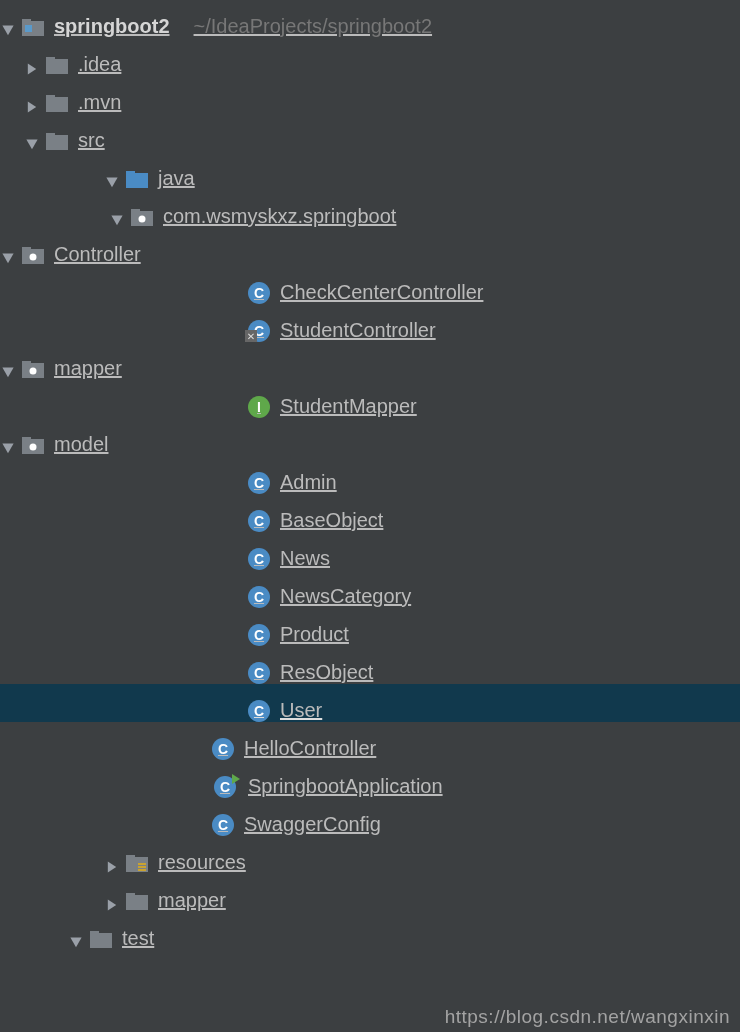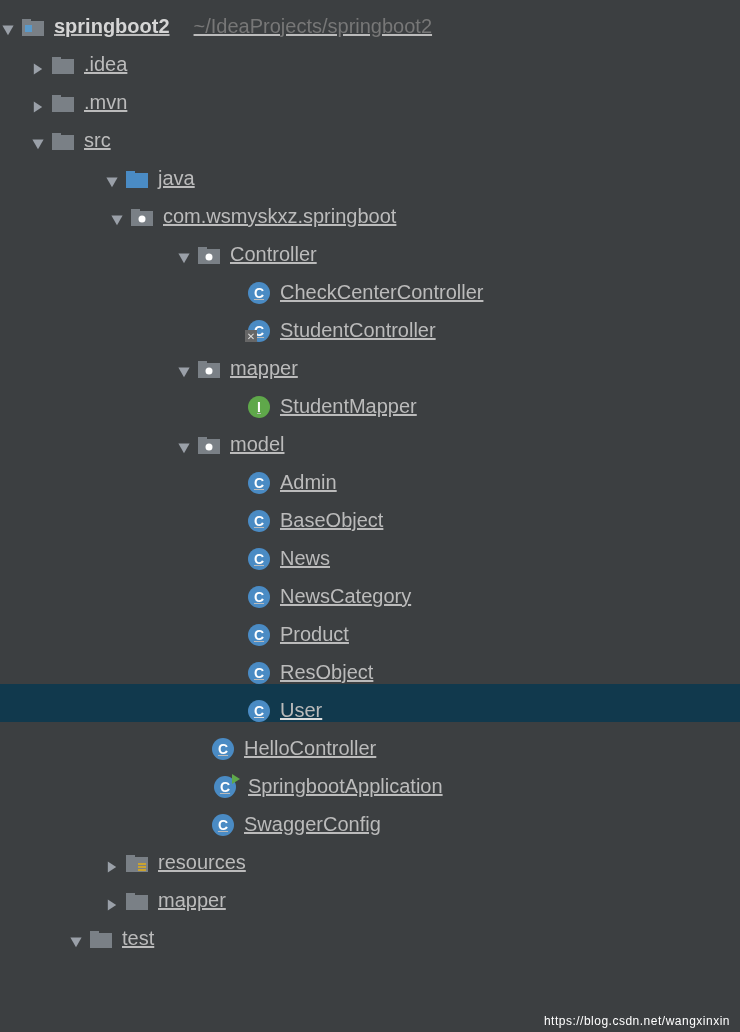--- a/index.html
+++ b/index.html
@@ -68,26 +68,26 @@
       font-size:14px; font-weight:600;
     }
     .runnable-badge::after {
       content:''; position:absolute; right:-2px; top:-2px;
       width:0; height:0; border-left:8px solid #5fa84a;
       border-top:5px solid transparent; border-bottom:5px solid transparent;
     }
     .label { color: #bbbbbb; }
     .label.bold { font-weight: 700; color: #d5d5d5; }
     .label.path { color: #777777; font-weight: 400; margin-left: 24px; }
-    .ind-0{padding-left:0px}.ind-1{padding-left:30px}.ind-2{padding-left:68px}
-    .ind-3{padding-left:104px}.ind-4{padding-left:109px}.ind-5{padding-left:176px}
+    .ind-0{padding-left:0px}.ind-1{padding-left:24px}.ind-2{padding-left:68px}
+    .ind-3{padding-left:104px}.ind-4{padding-left:109px}.ind-5{}
     .ind-6{padding-left:212px}.ind-6b{padding-left:248px}
     .watermark {
       position: absolute; bottom: 4px; right: 10px;
-      color: #ffffff; font-size: 12px; font-family: sans-serif;
+      color: #a3a3a3; font-size: 19px; font-family: sans-serif;
       letter-spacing: 0.5px;
     }
     .xmark {
       position:absolute; width:12px; height:12px; background:#666;
       margin-left:-3px; margin-top:-14px;
       display:flex;align-items:center;justify-content:center;
       font-size:10px;color:#ddd;
     }
   </style>
 </head>

